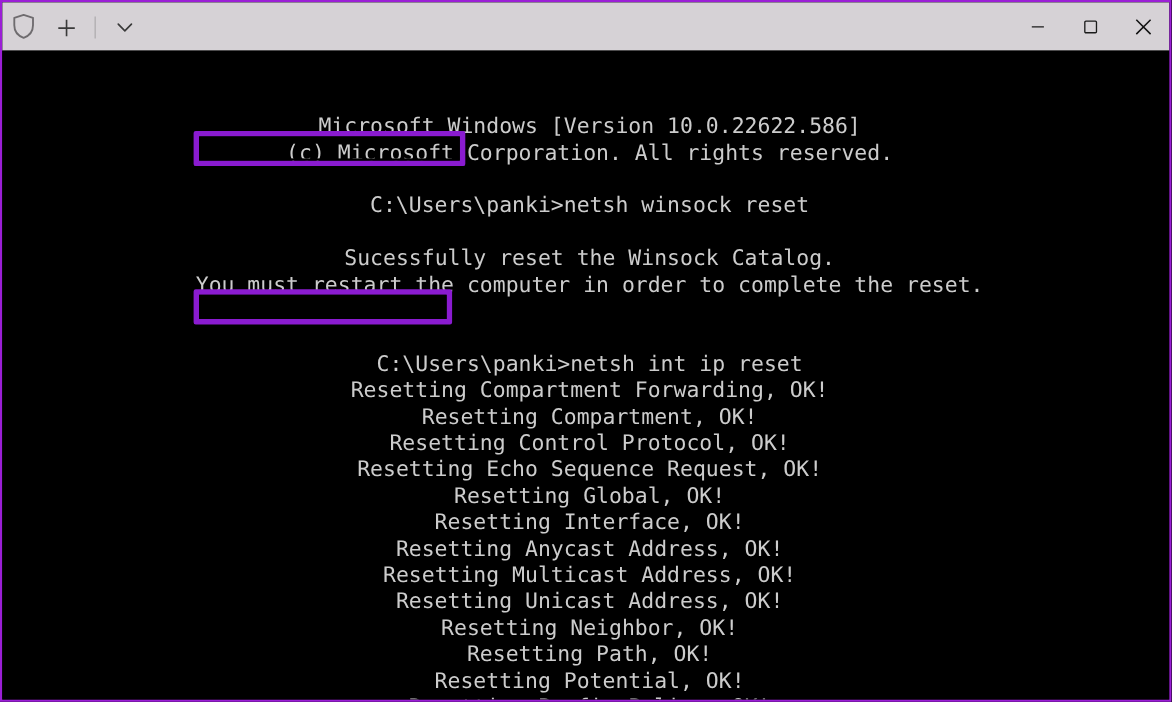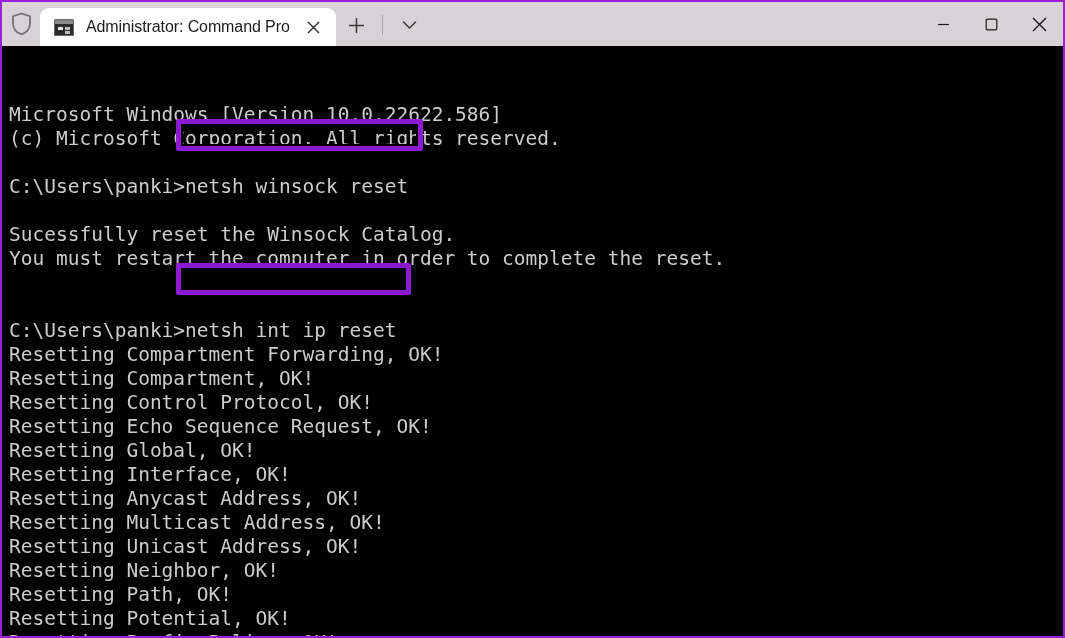--- a/index.html
+++ b/index.html
@@ -150,20 +150,21 @@
     line-height: 24px;
     padding: 9px 0 0 7px;
     box-sizing: border-box;
     overflow: hidden;
     white-space: pre;
   }
   .tline {
     height: 24px;
     white-space: pre;
     letter-spacing: 0px;
+    text-align: center;
   }
   .tline.blank { color: transparent; }
 
   
   .hl-box {
     position: absolute;
     border: 5px solid #8A1BD0;
     box-sizing: border-box;
     border-radius: 2px;
     pointer-events: none;
@@ -182,29 +183,20 @@
 <div id="window">
 
   <div id="titlebar">
 
     <div class="shield-wrap">
       <svg width="21" height="24" viewBox="0 0 21 24">
         <path d="M10.5 1.5 L19 4.2 V11 c0 6-4 9.8-8.5 11.4C6 20.8 2 17 2 11 V4.2 Z" fill="none" stroke="#6f6c6f" stroke-width="1.7" stroke-linejoin="round"></path>
       </svg>
     </div>
 
-    <div class="tab">
-      <div class="tab-icon"></div>
-      <div class="tab-title">Administrator: Command Pro</div>
-      <div class="tab-close">
-        <svg width="15" height="15" viewBox="0 0 15 15">
-          <path d="M2 2 L13 13 M13 2 L2 13" stroke="#2b2b2b" stroke-width="1.4" fill="none"></path>
-        </svg>
-      </div>
-    </div>
 
     <div class="tabbar-btn">
       <svg width="17" height="17" viewBox="0 0 17 17">
         <path d="M8.5 1 V16 M1 8.5 H16" stroke="#3a3a3a" stroke-width="1.5" fill="none"></path>
       </svg>
     </div>
 
     <div class="divider"></div>
 
     <div class="tabbar-btn">

